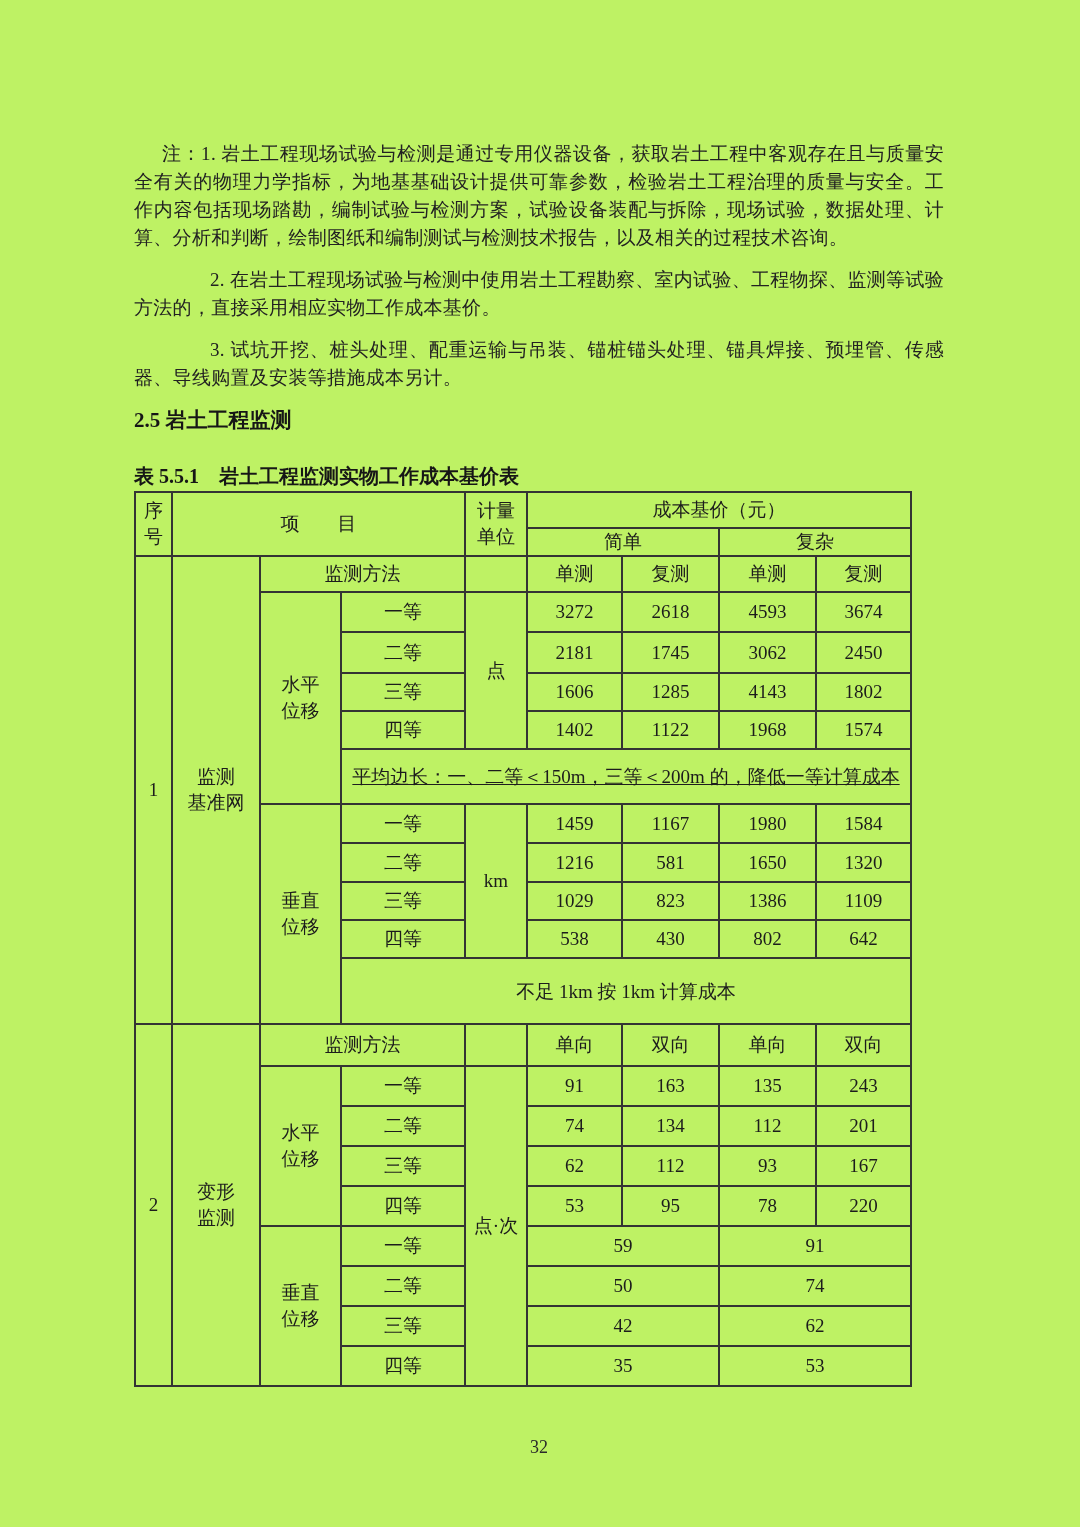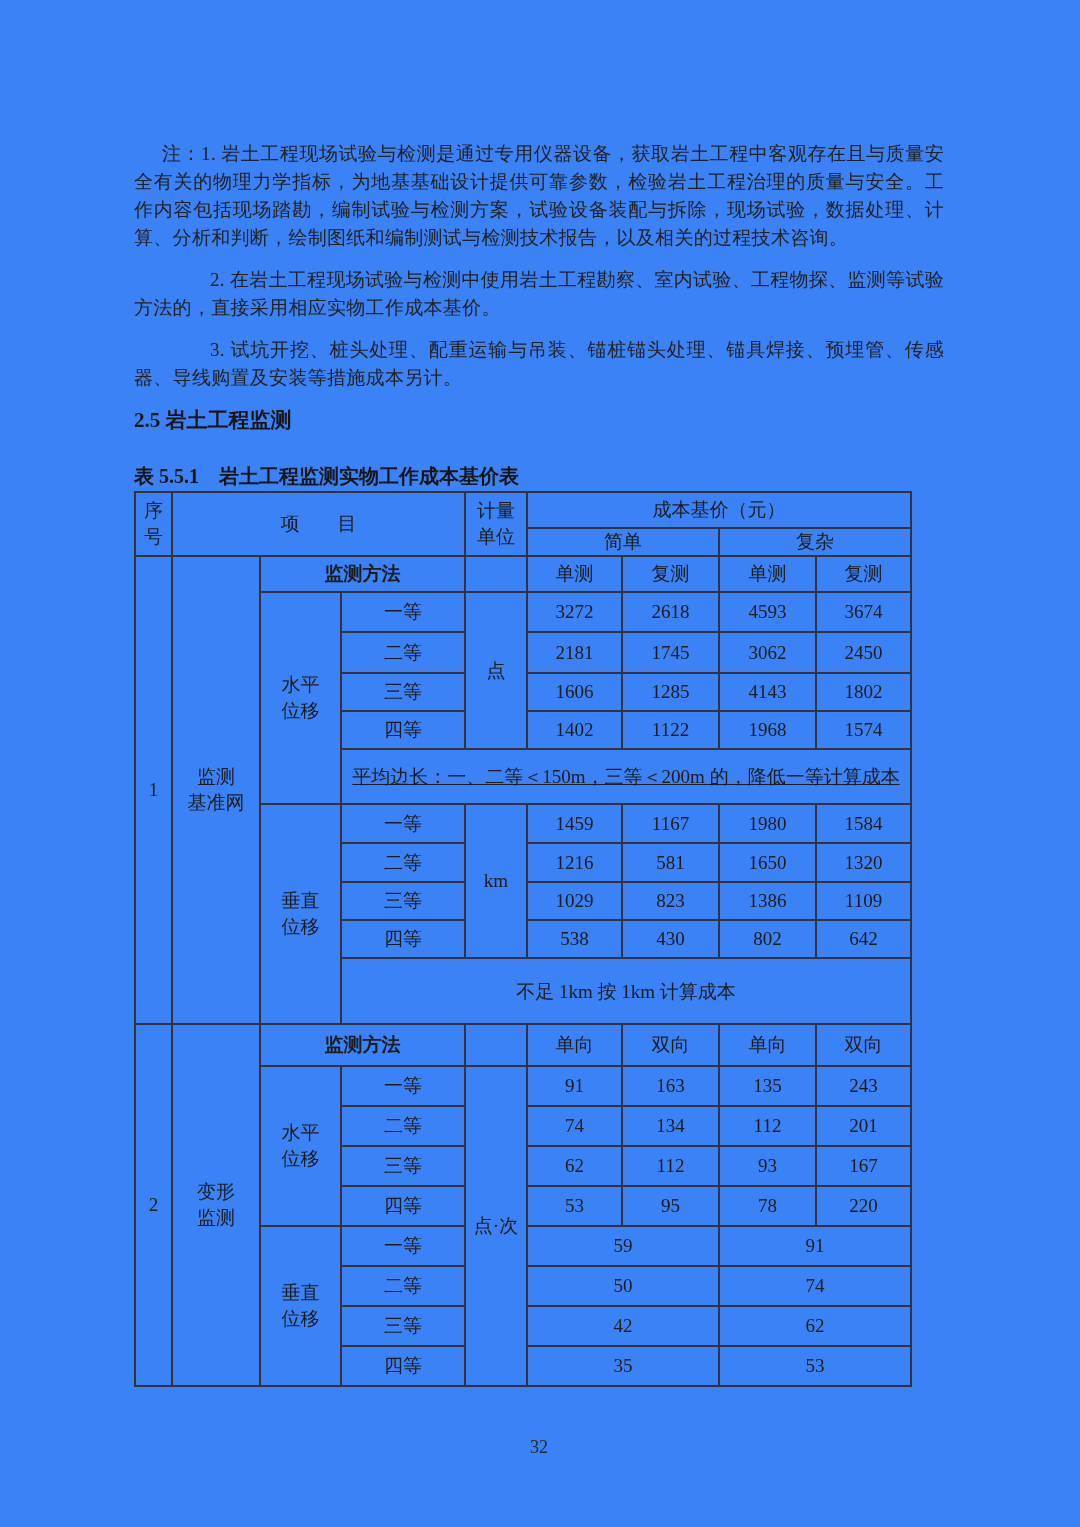--- a/index.html
+++ b/index.html
@@ -1,20 +1,20 @@
 <!DOCTYPE html>
 <html><head>
 <meta charset="utf-8">
 <style>
   html,body{margin:0;padding:0;background:#ffffff;}
   .page{
     position:relative;
     width:1080px;height:1527px;
     box-sizing:border-box;
-    background:#3b82f6;
+    background:#bef264;
     font-family:"Liberation Serif","DejaVu Serif",serif;
     color:#1e1e1e;
     padding:140px 136px 0 134px;
     overflow:hidden;
   }
   .notes p{
     margin:0 0 14px 0;
     font-size:19px;
     line-height:28px;
     letter-spacing:0.3px;
@@ -46,21 +46,21 @@
     border:2px solid #343434;
     font-size:19px;
     color:#1c1c1c;
     text-align:center;
     vertical-align:middle;
     padding:0;
     overflow:hidden;
   }
   td.pre{white-space:pre-line;line-height:26px;}
   td.c-left{text-align:left;padding-left:13px;}
-  td.method-label{text-align:left;padding-left:10px;font-weight:bold;}
+  td.method-label{text-align:left;padding-left:10px;}
   td.note-cell{
     text-align:left;
     padding:3px 8px 3px 10px;
     line-height:27px;
   }
   tr.r-hd1{height:36px;}
   tr.r-hd2{height:27px;}
   tr.r-method1{height:36px;}
   tr.r-method2{height:42px;}
   tr.r-d40{height:40px;}

